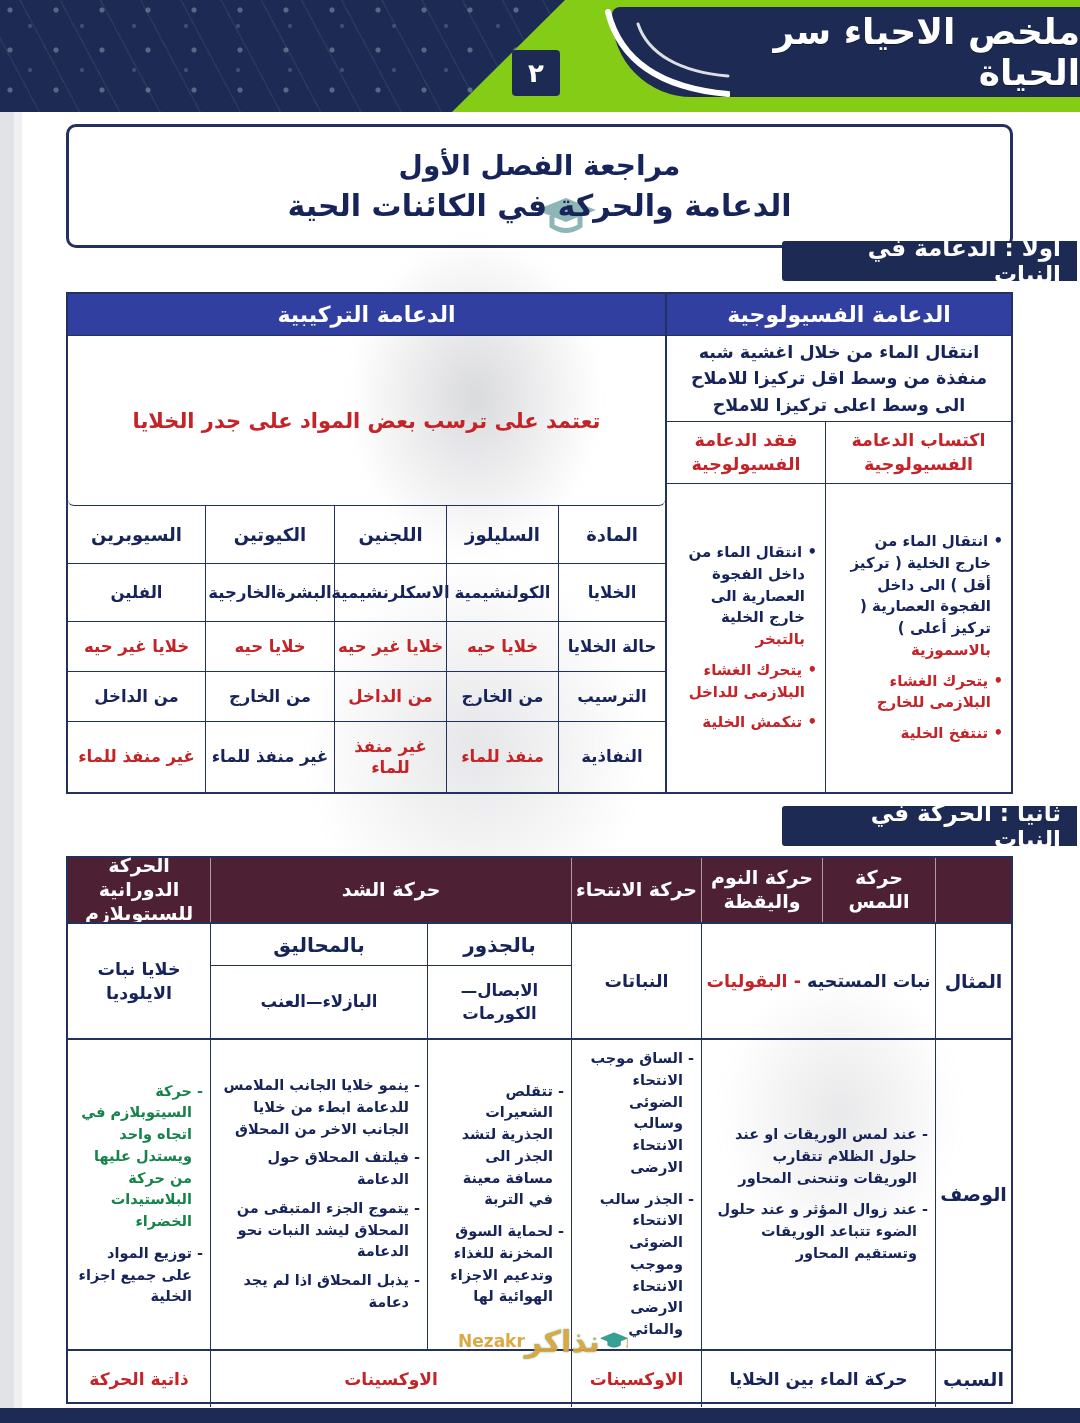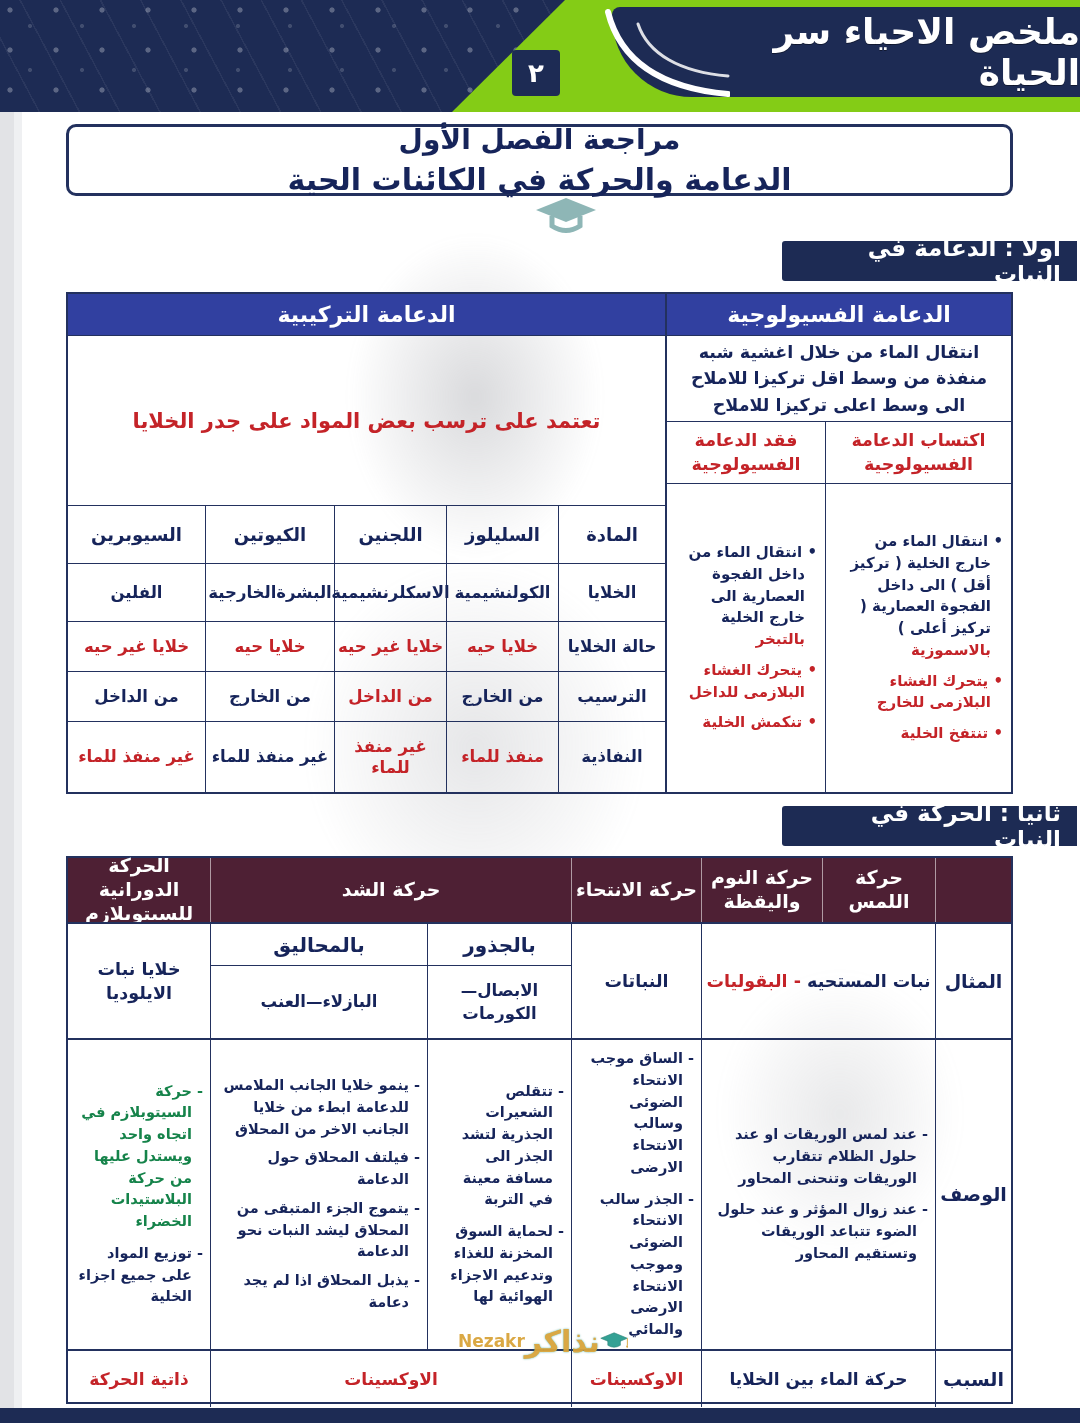--- a/index.html
+++ b/index.html
@@ -42,21 +42,21 @@
 
   
   .face1{position:absolute;top:215px;left:240px;width:470px;height:700px;z-index:1;filter:blur(6px);
     background:
       radial-gradient(ellipse 180px 230px at 50% 26%, rgba(130,132,140,.30), rgba(130,132,140,0) 70%),
       radial-gradient(ellipse 235px 260px at 50% 76%, rgba(140,142,150,.22), rgba(140,142,150,0) 72%);}
   .face2{position:absolute;top:930px;left:640px;width:400px;height:460px;z-index:1;filter:blur(8px);
     background:radial-gradient(ellipse 170px 200px at 50% 40%, rgba(150,152,158,.22), transparent 70%);}
 
   
-  .titlebox{position:absolute;top:124px;left:66px;width:947px;height:72px;border:3px solid var(--border);
+  .titlebox{position:absolute;top:124px;left:66px;width:947px;height:124px;border:3px solid var(--border);
     border-radius:10px;display:flex;flex-direction:column;align-items:center;justify-content:center;
     gap:6px;z-index:2;}
   .titlebox .l1{font-size:28px;font-weight:bold;color:var(--navytext);}
   .titlebox .l2{font-size:30px;font-weight:bold;color:var(--navytext);}
   .cap-small{position:absolute;top:196px;left:534px;opacity:.5;z-index:1;}
 
   
   .secband{position:absolute;right:3px;width:295px;height:40px;background:var(--navy);color:#fff;
     display:flex;align-items:center;padding:0 16px 0 20px;font-size:23px;font-weight:bold;
     border-radius:3px 0 0 3px;z-index:2;}
@@ -81,21 +81,21 @@
   .pcol.gain{width:186px;flex:none;border-left:1.8px solid var(--border);}
   .pcol.loss{flex:1;}
   .pcol-head{height:62px;flex:none;display:flex;align-items:center;justify-content:center;text-align:center;
     color:var(--red);font-weight:bold;font-size:17.5px;border-bottom:1.8px solid var(--border);padding:4px;line-height:1.35;}
   .pcol-items{flex:1;padding:8px 8px;display:flex;flex-direction:column;gap:9px;justify-content:center;}
   .bullet{font-size:15px;font-weight:bold;line-height:1.45;text-align:right;padding-right:12px;text-indent:-12px;}
   .bullet::before{content:"• ";}
 
   .struct{flex:1;display:flex;flex-direction:column;}
   .struct-principle{height:170px;flex:none;display:flex;align-items:center;justify-content:center;
-    color:var(--red);font-size:21px;font-weight:bold;border-bottom:1.8px solid var(--border);text-align:center;}
+    color:var(--red);font-size:21px;font-weight:bold;border-bottom:1.8px solid var(--border);text-align:center;border-radius:6px;}
   .struct-grid{flex:1;display:grid;grid-template-columns:107px 112px 112px 129px 1fr;
     grid-template-rows:58px 58px 50px 50px 1fr;}
   .sg{display:flex;align-items:center;justify-content:center;text-align:center;font-weight:bold;
     font-size:16.5px;border-left:1.6px solid var(--border);border-bottom:1.6px solid var(--border);
     padding:2px;line-height:1.3;}
   .sg:nth-child(5n){border-left:none;}
   .sg:nth-child(n+21){border-bottom:none;}
   .sg.h{font-size:18px;}
 
   

